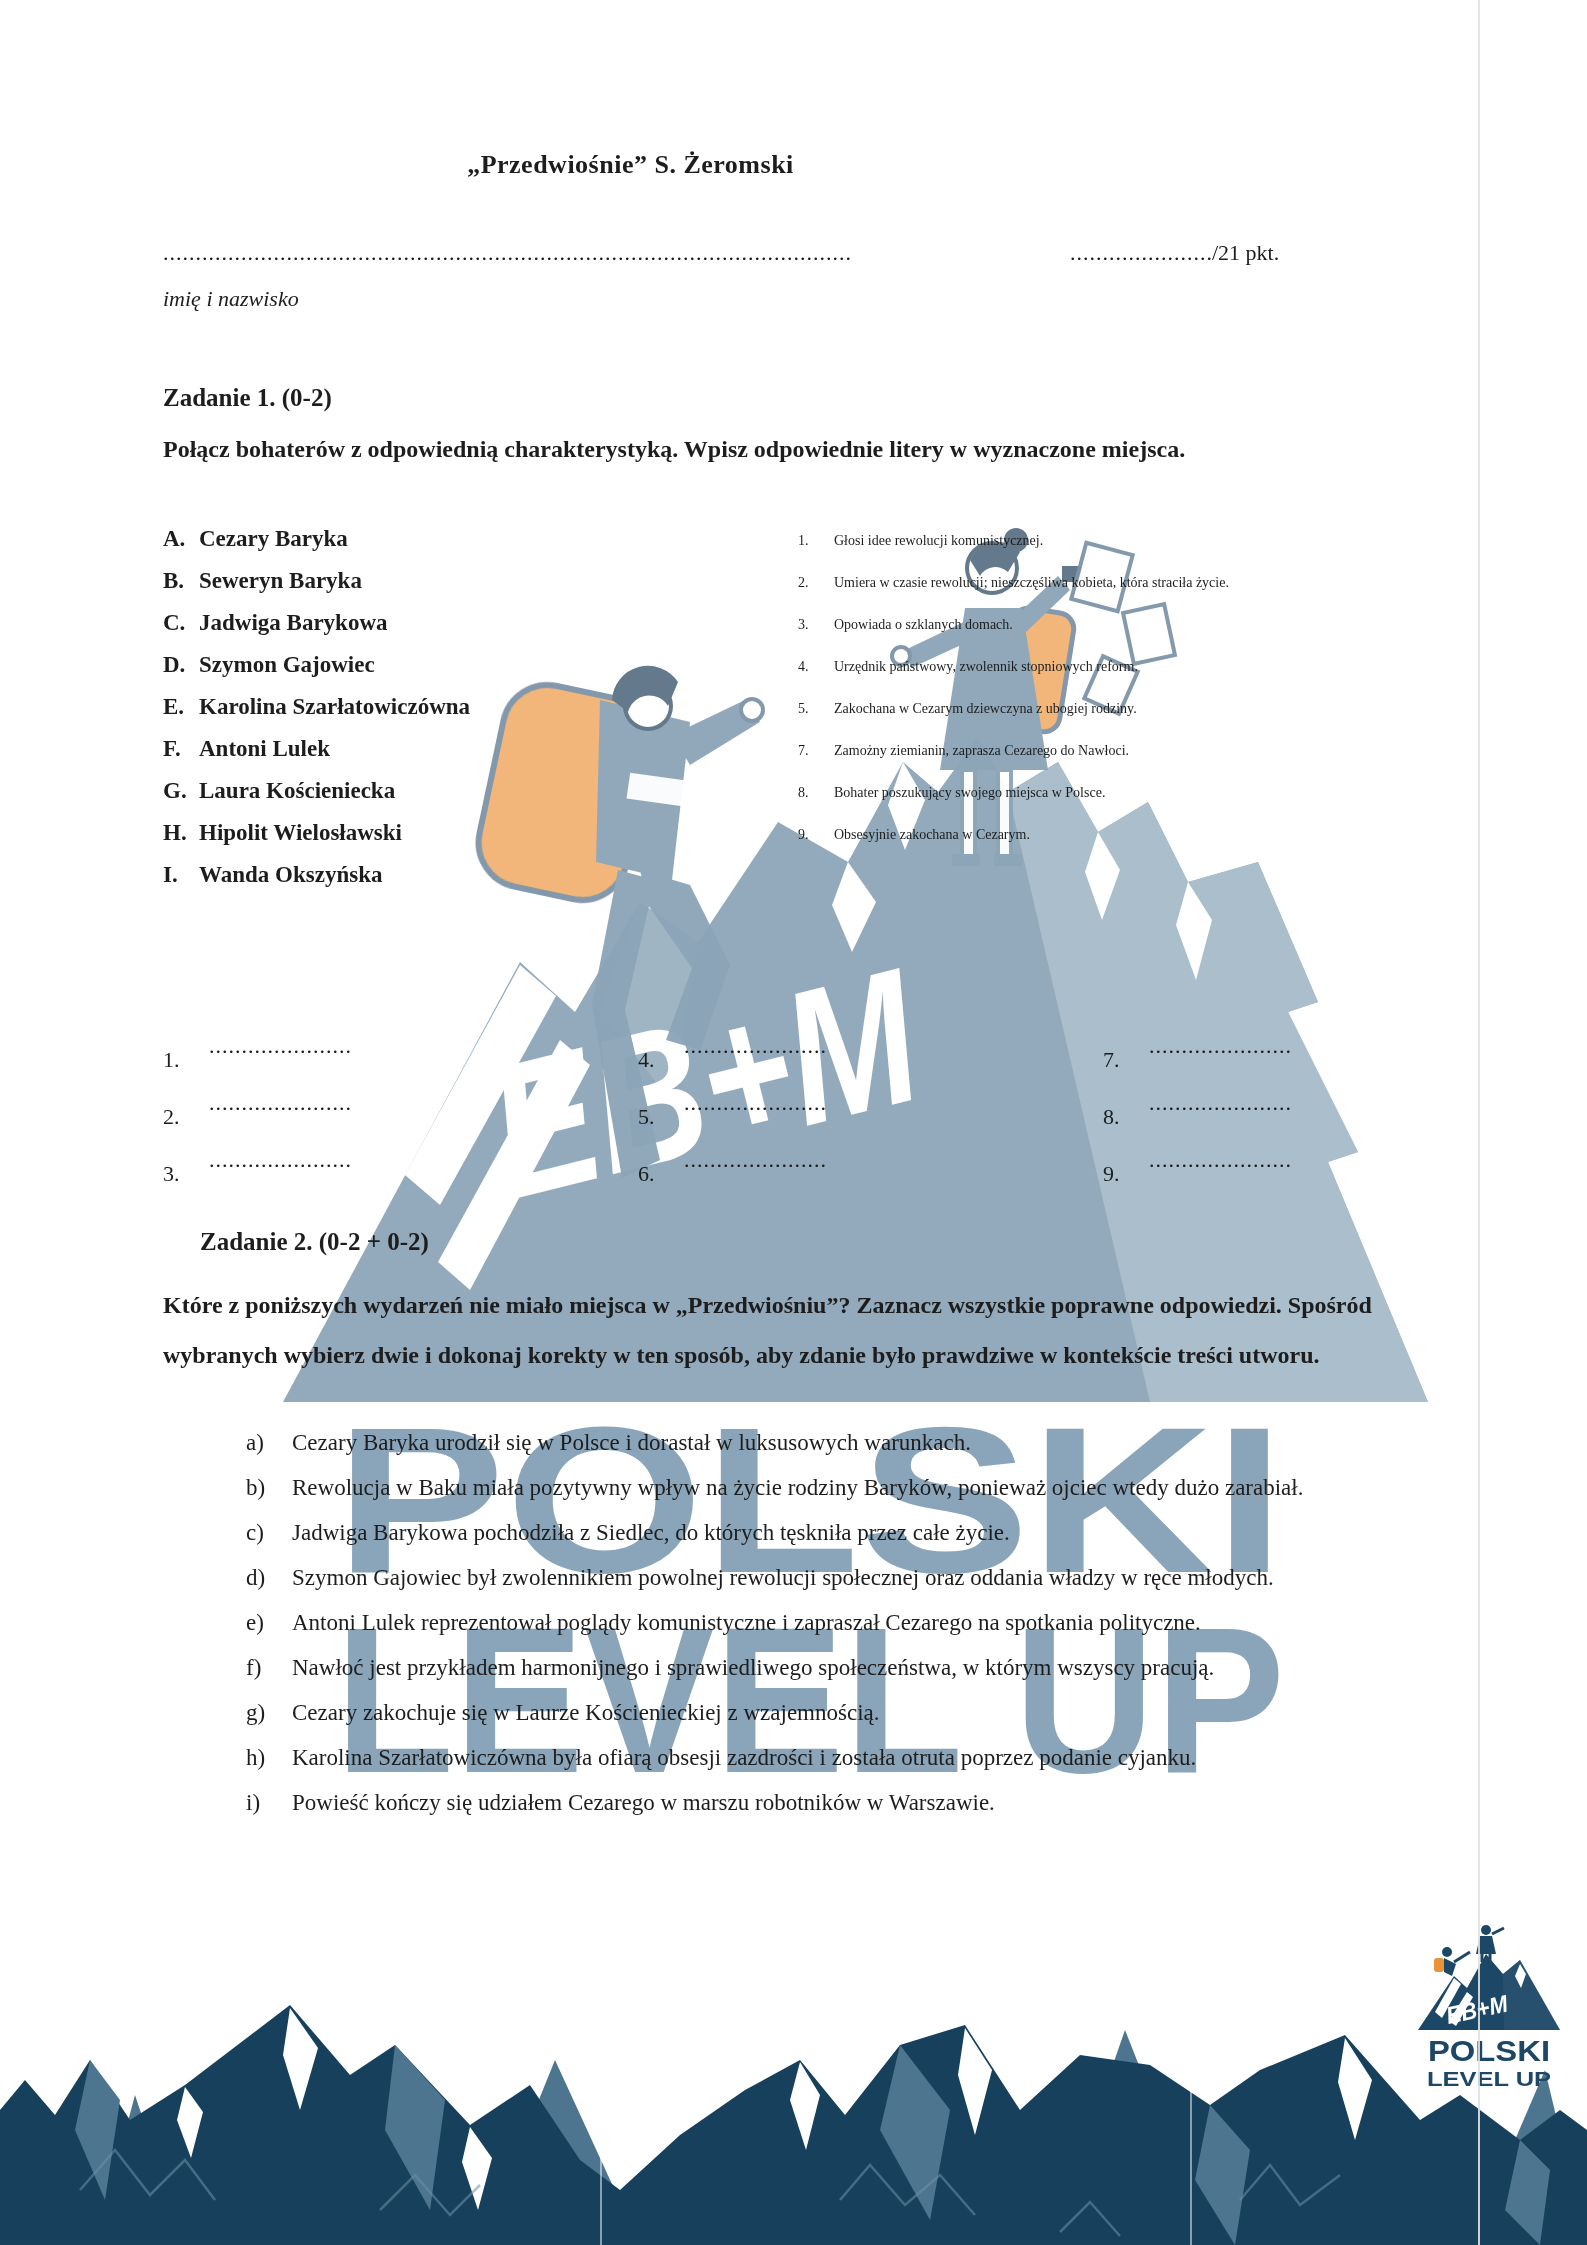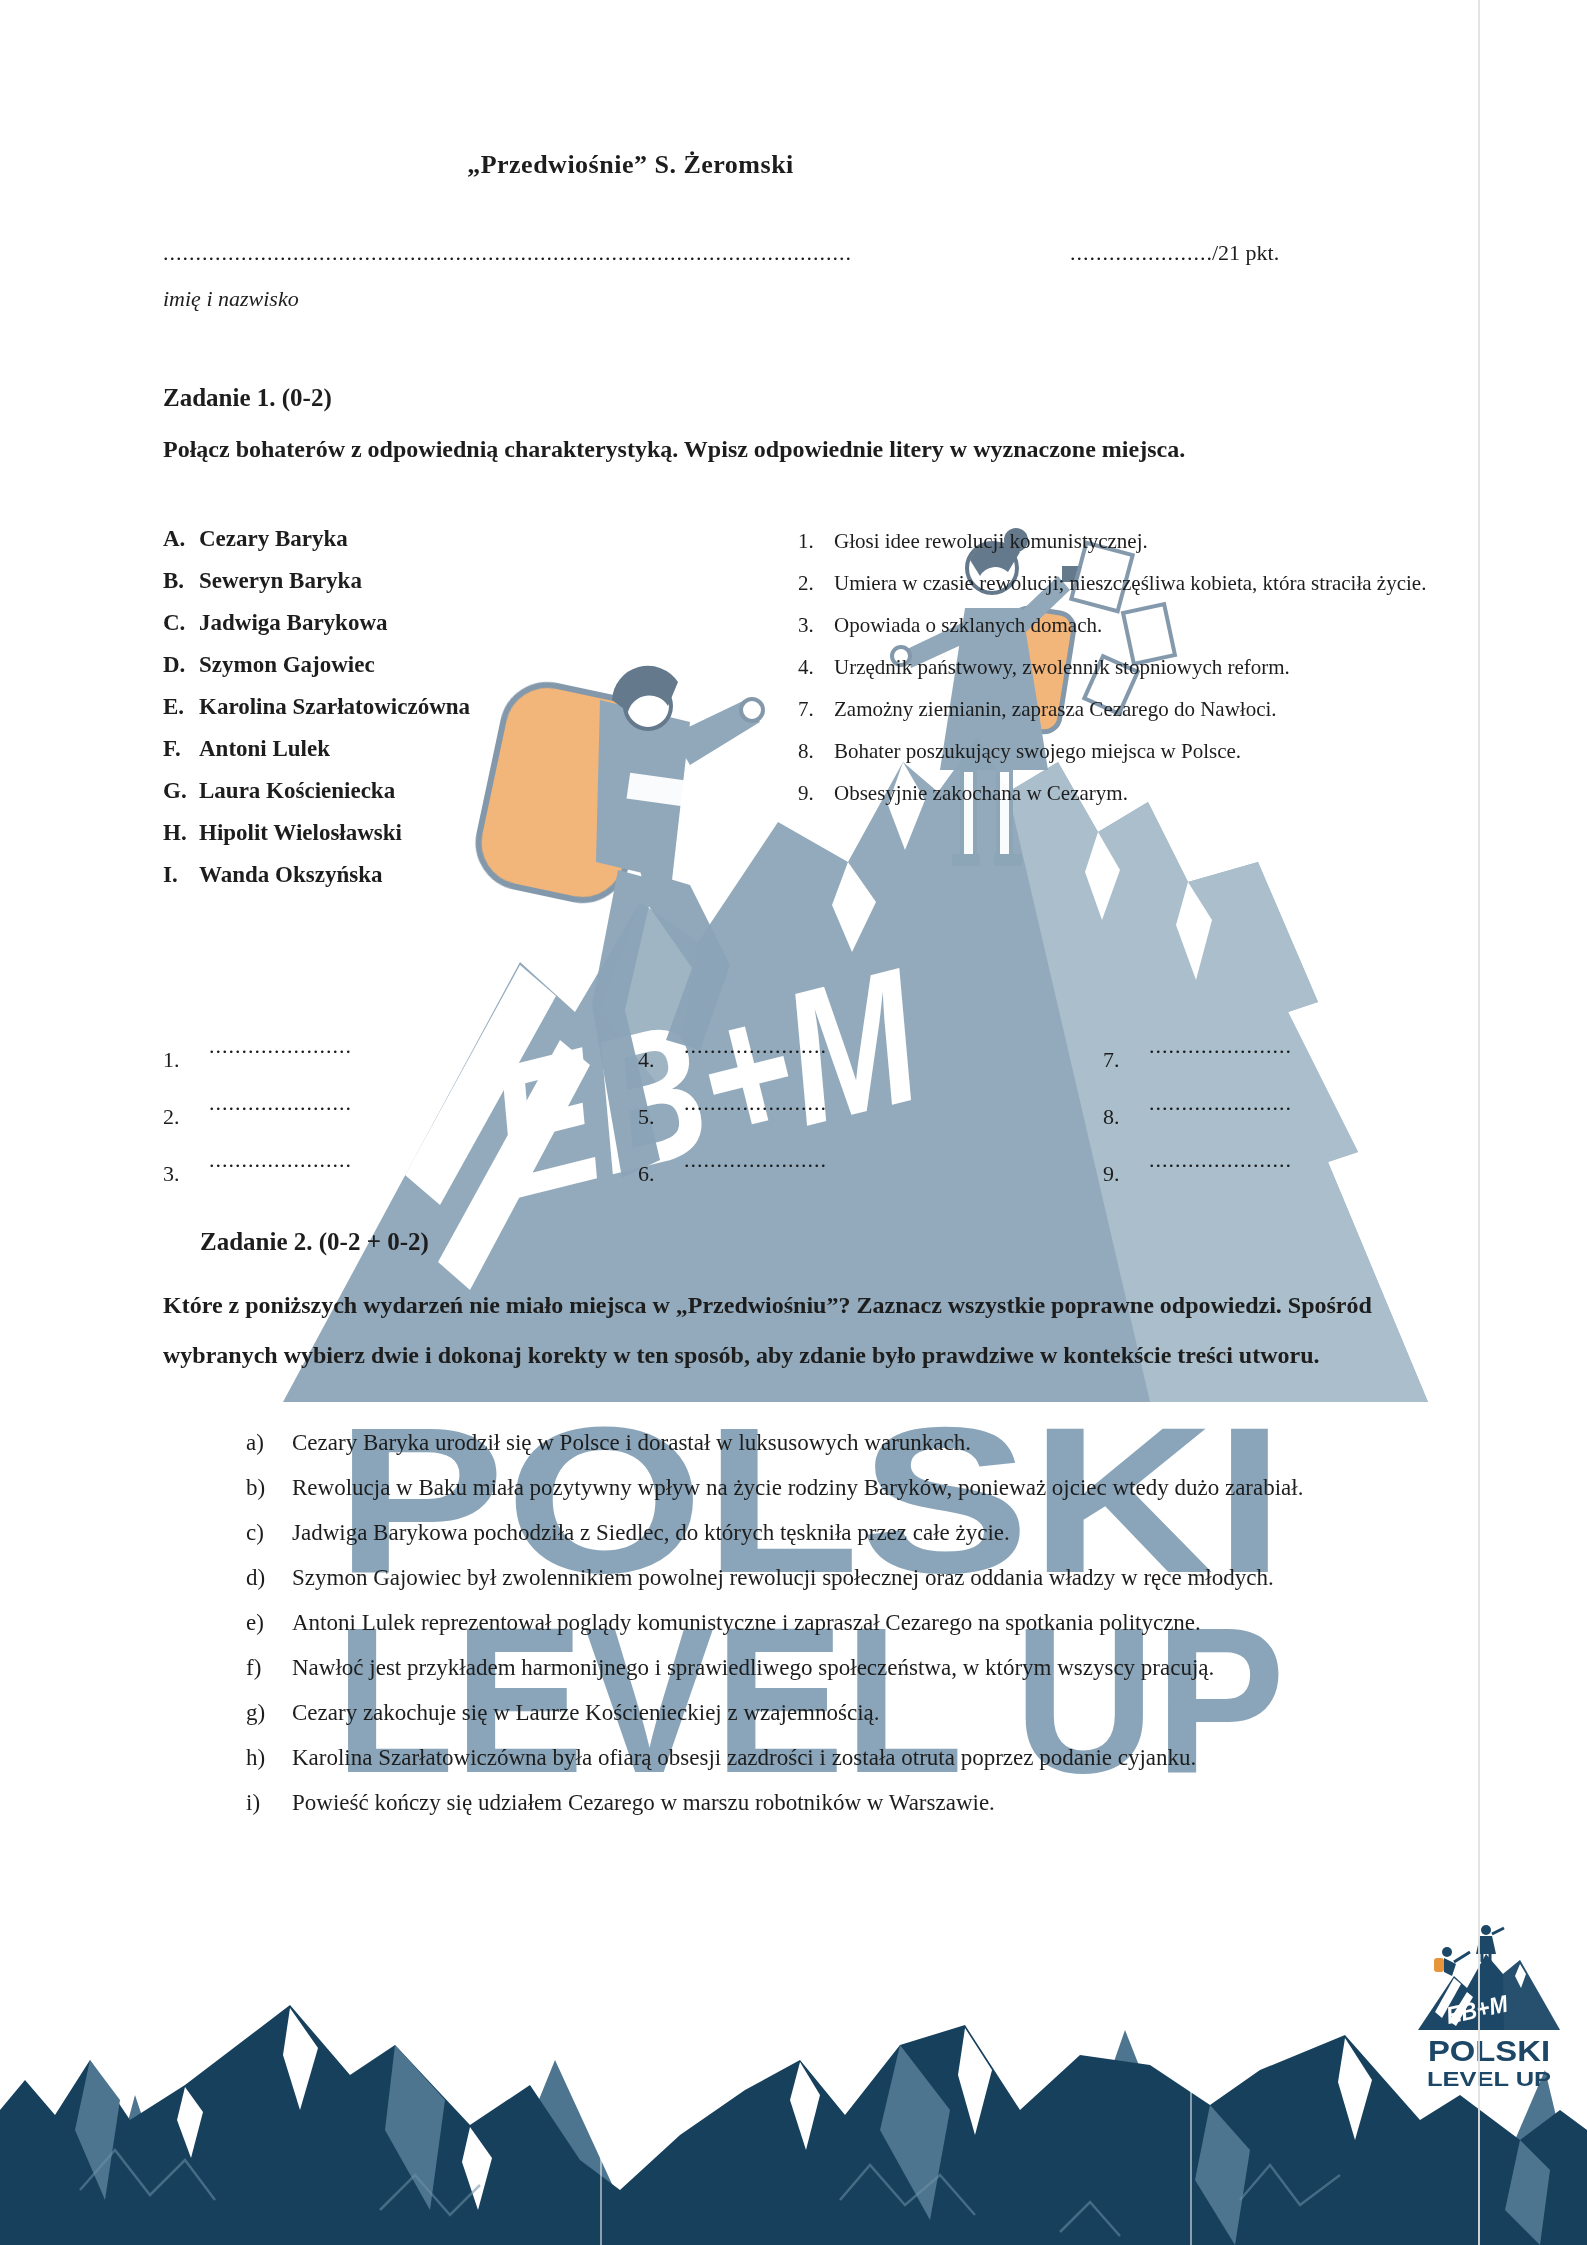--- a/index.html
+++ b/index.html
@@ -36,21 +36,21 @@
 
   .t-heading{font-size:25px;font-weight:bold;white-space:nowrap;}
   .h1{left:163px;top:384px;}
   .instr1{left:163px;top:436px;font-size:24px;font-weight:bold;white-space:nowrap;}
   .h2{left:163px;top:1228px;margin-left:37px;}
   .instr2{left:163px;top:1280px;width:1295px;font-size:24px;font-weight:bold;line-height:50px;}
 
   .char-list{left:163px;top:518px;font-size:23px;font-weight:bold;line-height:42px;white-space:nowrap;}
   .char-letter{display:inline-block;width:36px;}
 
-  .desc-list{left:798px;top:520px;width:655px;font-size:21px;line-height:42px;}
+  .desc-list{left:798px;top:520px;width:655px;font-size:14px;line-height:42px;}
   .desc-num{display:inline-block;width:36px;}
 
   .ans-col{top:1024px;font-size:22px;line-height:43px;white-space:nowrap;}
   .ans-col-1{left:163px;}
   .ans-col-2{left:638px;}
   .ans-col-3{left:1103px;}
   .ans-num{display:inline-block;width:46px;}
   .ans-dots{display:inline-block;width:142px;overflow:hidden;white-space:nowrap;vertical-align:baseline;letter-spacing:1px;}
 
   .opt-list{left:246px;top:1430px;font-size:23px;}
@@ -185,20 +185,21 @@
     <div><span class="char-letter">I.</span><span>Wanda Okszyńska</span></div>
   </div>
 
   <div class="abs lyr-content instr1">Połącz bohaterów z odpowiednią charakterystyką. Wpisz odpowiednie litery w wyznaczone miejsca.</div>
 
   <div class="abs lyr-content desc-list">
     <div><span class="desc-num">1.</span><span>Głosi idee rewolucji komunistycznej.</span></div>
     <div><span class="desc-num">2.</span><span>Umiera w czasie rewolucji; nieszczęśliwa kobieta, która straciła życie.</span></div>
     <div><span class="desc-num">3.</span><span>Opowiada o szklanych domach.</span></div>
     <div><span class="desc-num">4.</span><span>Urzędnik państwowy, zwolennik stopniowych reform.</span></div>
+    <div><span class="desc-num">5.</span><span>Zakochana w Cezarym dziewczyna z ubogiej rodziny.</span></div>
     <div><span class="desc-num">7.</span><span>Zamożny ziemianin, zaprasza Cezarego do Nawłoci.</span></div>
     <div><span class="desc-num">8.</span><span>Bohater poszukujący swojego miejsca w Polsce.</span></div>
     <div><span class="desc-num">9.</span><span>Obsesyjnie zakochana w Cezarym.</span></div>
   </div>
 
   <div class="abs lyr-content ans-col ans-col-1">
     <div><span class="ans-num">1.</span><span class="ans-dots">..........................</span></div>
     <div><span class="ans-num">2.</span><span class="ans-dots">..........................</span></div>
     <div><span class="ans-num">3.</span><span class="ans-dots">..........................</span></div>
   </div>

